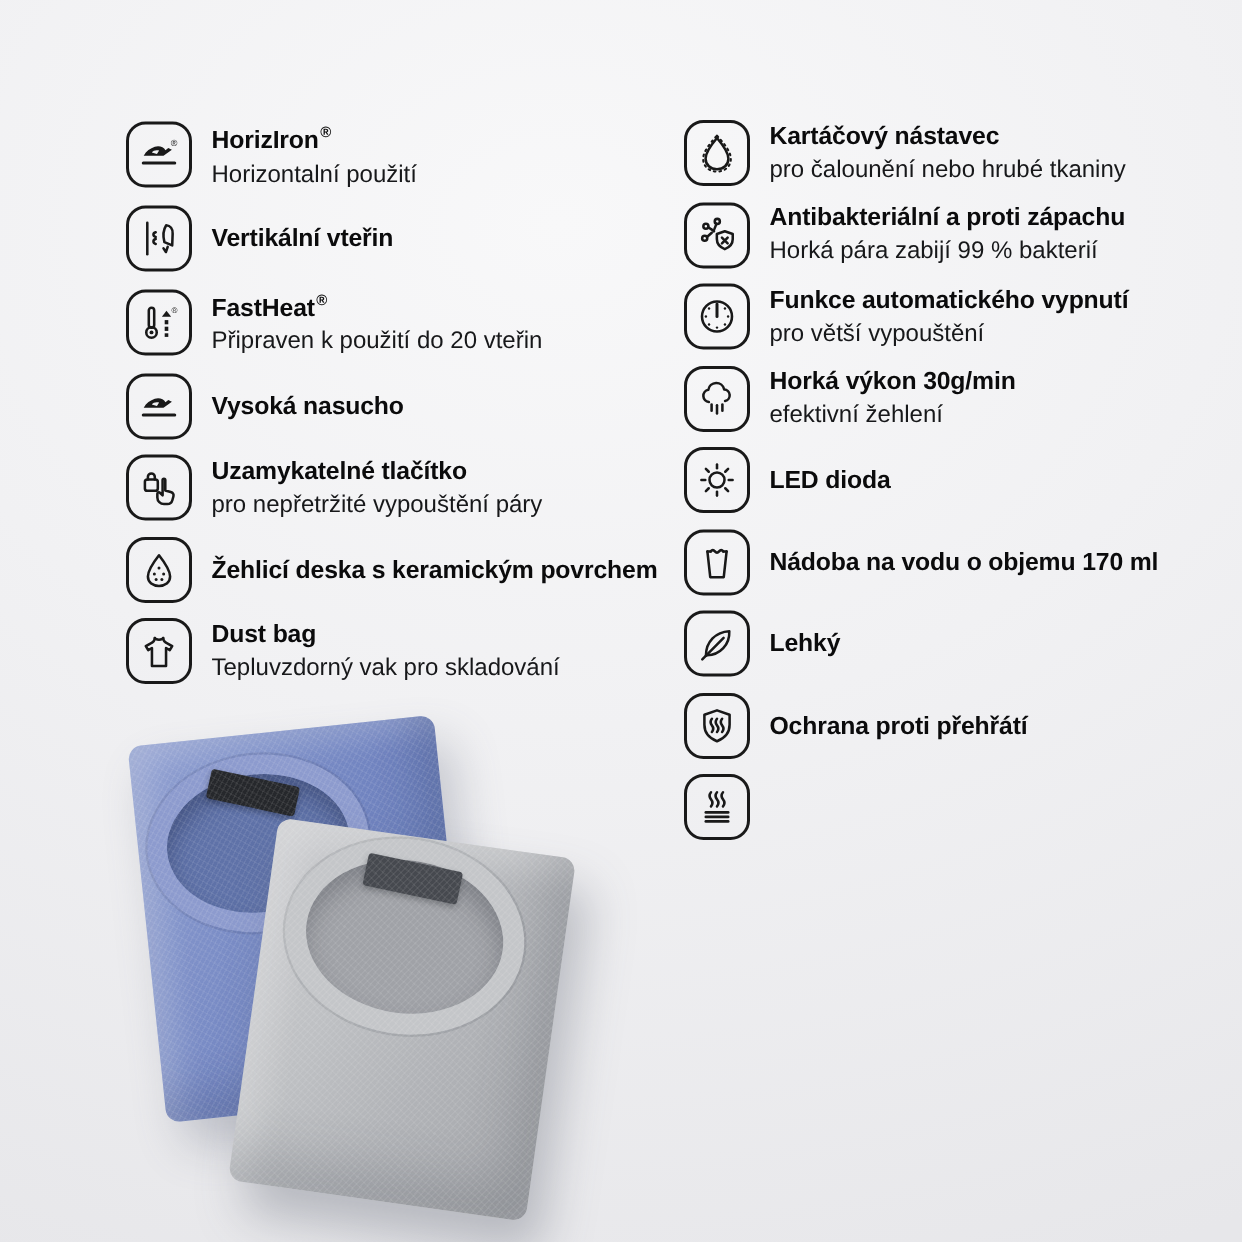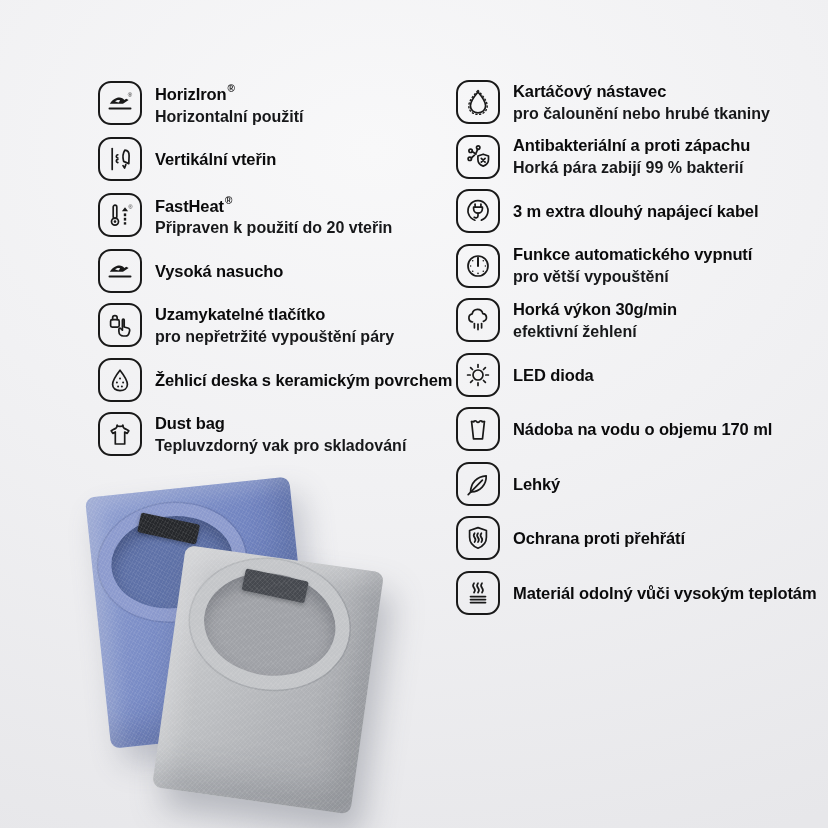--- a/index.html
+++ b/index.html
@@ -3,34 +3,34 @@
 <meta charset="utf-8">
 <style>
   html,body{margin:0;padding:0;}
   body{
     width:828px;height:828px;position:relative;overflow:hidden;
     background:radial-gradient(120% 90% at 45% 18%, var(--background-light,#f8f8f9) 0%, #f1f1f3 45%, var(--background-dark,#e7e7ea) 100%);
     font-family:"Liberation Sans",sans-serif;
     color:var(--text-primary,#0b0b0c);
   }
   .features{position:absolute;top:80px;display:flex;flex-direction:column;gap:10.5px;}
-  .features.left{left:98px;width:360px;}
+  .features.left{left:84px;width:360px;}
   .features.right{left:456px;width:356px;}
   .row{display:flex;align-items:center;gap:13px;min-height:44px;}
   .icon-box{
     flex:0 0 44px;width:44px;height:44px;box-sizing:border-box;
     border:2.3px solid var(--icon-stroke,#191919);border-radius:13px;
     display:flex;align-items:center;justify-content:center;
   }
   .icon-box svg{stroke:var(--icon-stroke,#191919);}
   .icon-box .f{fill:var(--icon-stroke,#191919);stroke:none;}
   .icon-box .bgf{fill:#eff0f2;stroke:none;}
   .txt{display:flex;flex-direction:column;justify-content:center;}
   .title{font-weight:700;font-size:16.5px;line-height:20px;letter-spacing:-0.1px;white-space:nowrap;}
-  .sub{font-weight:700;font-size:16px;line-height:21px;color:#17181a;margin-top:2px;white-space:nowrap;}
+  .sub{font-weight:400;font-size:16px;line-height:21px;color:#17181a;margin-top:2px;white-space:nowrap;}
   .sub:empty{display:none;}
   sup.reg{font-size:10px;font-weight:700;position:relative;top:-1px;margin-left:1px;}
   sup.reg:empty{display:none;}
 
   
   .photo{position:absolute;left:0;top:0;width:828px;height:828px;pointer-events:none;}
   .shirt{position:absolute;transform-origin:top left;}
   .shirt::after{
     content:"";position:absolute;inset:0;border-radius:inherit;
     background:
@@ -216,34 +216,20 @@
         </svg>
       </span>
       <div class="txt">
         <div class="title"><span>Antibakteriální a proti zápachu</span></div>
         <div class="sub">Horká pára zabijí 99 % bakterií</div>
       </div>
     </div>
     <div class="row">
       <span class="icon-box">
         <svg viewBox="0 0 30 30" width="30" height="30" fill="none" stroke-width="1.7" stroke-linecap="round" stroke-linejoin="round">
-          <path d="M11.9 24.2 A10 10 0 1 1 18.4 24.1"></path>
-          <line x1="12.1" y1="8.2" x2="12.1" y2="11.2"></line>
-          <line x1="17.9" y1="8.2" x2="17.9" y2="11.2"></line>
-          <path d="M10.6 11.2 h8.8 v1.6 a4.4 4.4 0 0 1 -8.8 0 Z"></path>
-          <path d="M15 17.2 v2.6 c0 2 -2.2 2.6 -3.8 1.5"></path>
-        </svg>
-      </span>
-      <div class="txt">
-        <div class="title"><span>3 m extra dlouhý napájecí kabel</span></div>
-      </div>
-    </div>
-    <div class="row">
-      <span class="icon-box">
-        <svg viewBox="0 0 30 30" width="30" height="30" fill="none" stroke-width="1.7" stroke-linecap="round" stroke-linejoin="round">
           <circle cx="15" cy="15" r="10"></circle>
           <line x1="15" y1="15" x2="15" y2="6.6" stroke-width="2"></line>
           <circle class="f" cx="20.3" cy="9.7" r=".8"></circle>
           <circle class="f" cx="22.4" cy="15" r=".8"></circle>
           <circle class="f" cx="20.3" cy="20.3" r=".8"></circle>
           <circle class="f" cx="15" cy="22.4" r=".8"></circle>
           <circle class="f" cx="9.7" cy="20.3" r=".8"></circle>
           <circle class="f" cx="7.6" cy="15" r=".8"></circle>
           <circle class="f" cx="9.7" cy="9.7" r=".8"></circle>
         </svg>
@@ -325,17 +311,14 @@
       <span class="icon-box">
         <svg viewBox="0 0 30 30" width="30" height="30" fill="none" stroke-width="1.7" stroke-linecap="round" stroke-linejoin="round">
           <path d="M11 5.2 c-1.3 1.6 -1.3 3.1 0 4.7 c1.3 1.6 1.3 3.1 0 4.7"></path>
           <path d="M15 5.2 c-1.3 1.6 -1.3 3.1 0 4.7 c1.3 1.6 1.3 3.1 0 4.7"></path>
           <path d="M19 5.2 c-1.3 1.6 -1.3 3.1 0 4.7 c1.3 1.6 1.3 3.1 0 4.7"></path>
           <line x1="7.6" y1="18.6" x2="22.4" y2="18.6" stroke-width="1.9"></line>
           <line x1="7.6" y1="21.6" x2="22.4" y2="21.6" stroke-width="1.9"></line>
           <line x1="7.6" y1="24.6" x2="22.4" y2="24.6" stroke-width="1.9"></line>
         </svg>
       </span>
-      <div class="txt">
-        <div class="title"><span>Materiál odolný vůči vysokým teplotám</span></div>
-      </div>
     </div>
   </div>
 
 </body></html>

